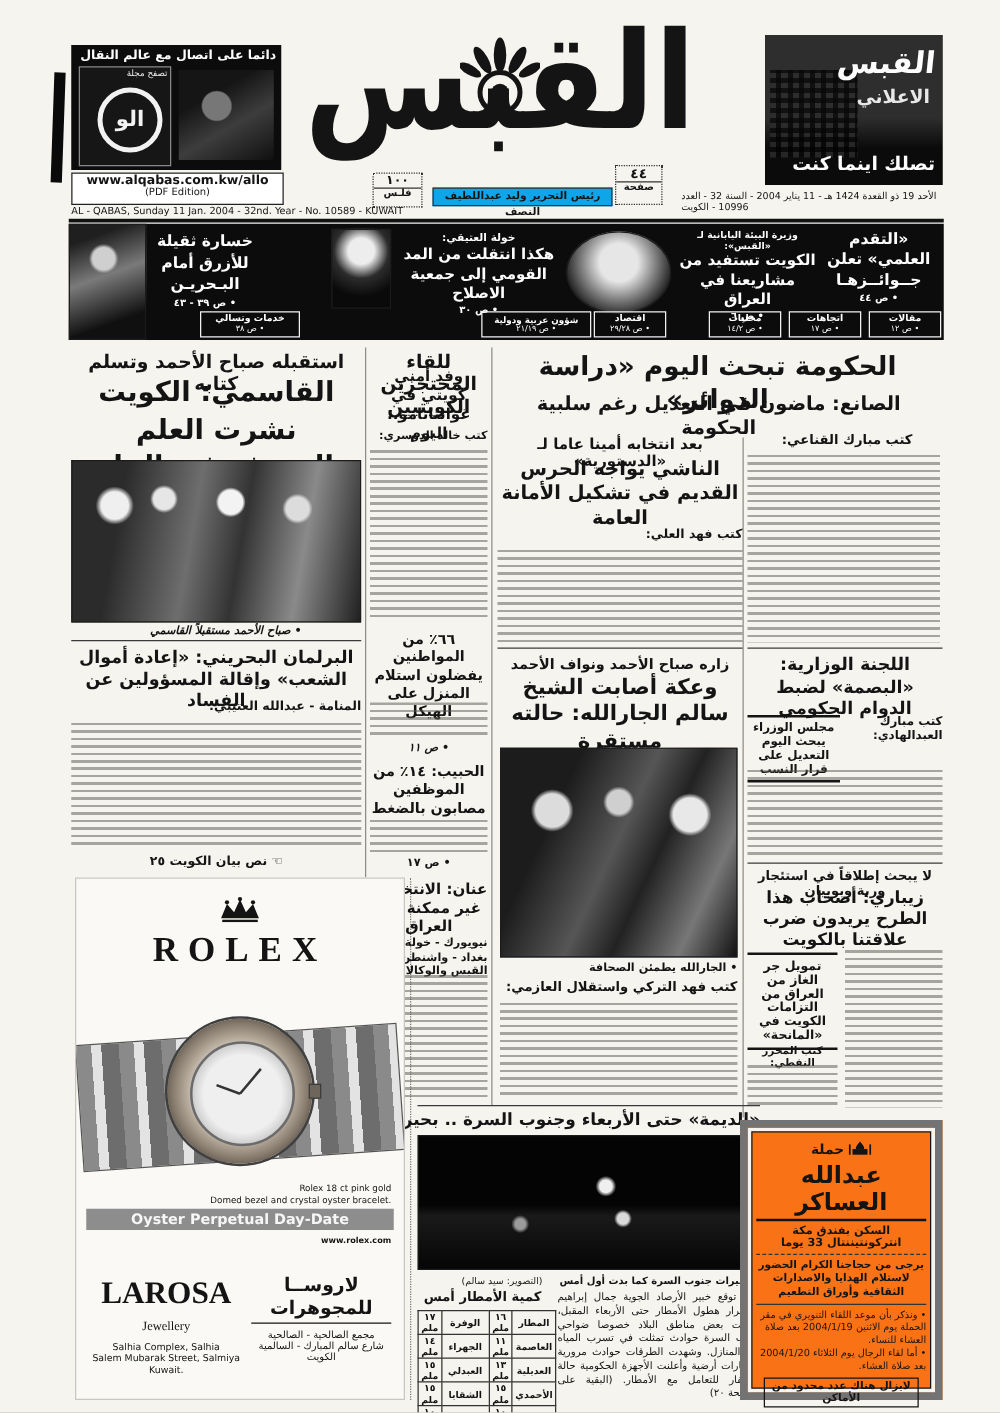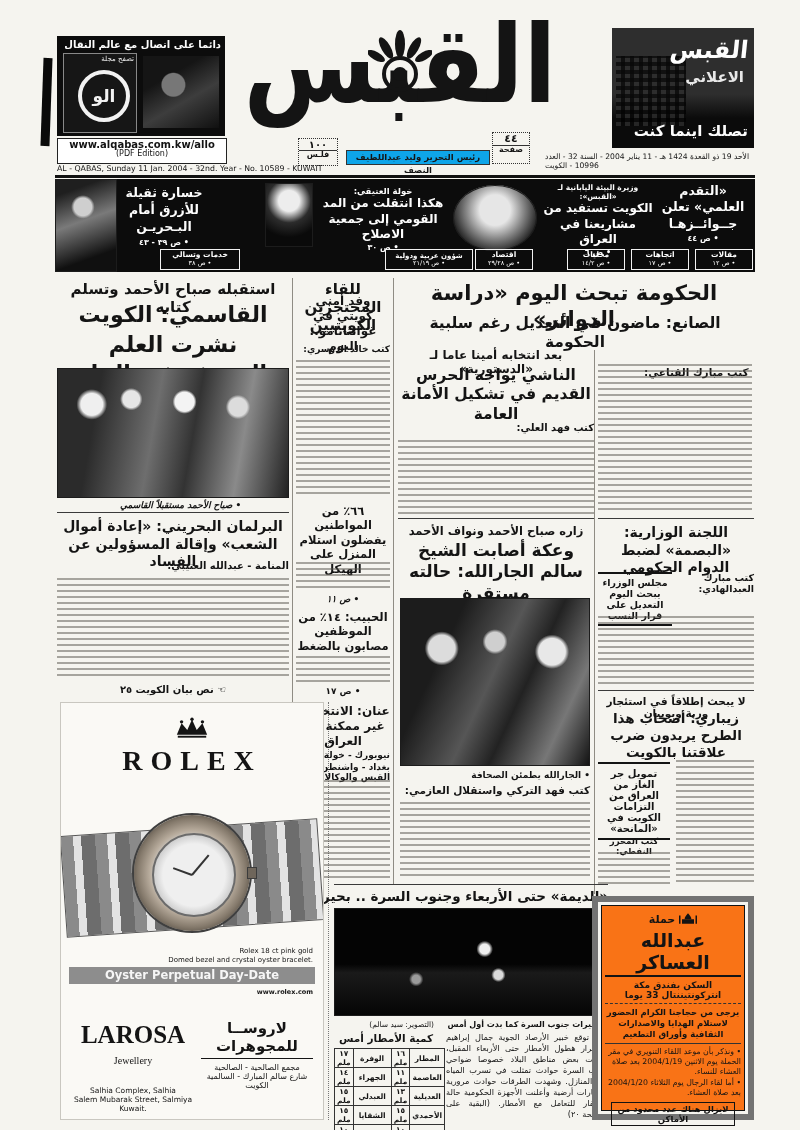--- a/index.html
+++ b/index.html
@@ -143,21 +143,21 @@
     </div>
   </div>
 
   <div class="abs vline" style="left:292px;top:278px;height:424px;"></div>
   <div class="abs vline" style="left:393px;top:278px;height:606px;"></div>
   <div class="abs vline" style="left:594px;top:350px;height:544px;"></div>
   <div class="abs vdot" style="left:328px;top:702px;height:418px;"></div>
 
   <h1 class="abs headline c" style="left:395px;top:280px;width:358px;font-size:21px;">الحكومة تبحث اليوم «دراسة الدوائر»</h1>
   <h2 class="abs headline c" style="left:412px;top:314px;width:326px;font-size:15.5px;">الصانع: ماضون في التعديل رغم سلبية الحكومة</h2>
-  <div class="abs byline" style="left:644px;top:346px;width:120px;text-align:left;margin-top:20px;">كتب مبارك القناعي:</div>
+  <div class="abs byline" style="left:610px;top:346px;width:120px;text-align:right;">كتب مبارك القناعي:</div>
   <div class="abs ph" style="left:598px;top:364px;width:154px;height:150px;"></div>
 
   <div class="abs kicker c" style="left:398px;top:348px;width:196px;font-size:12px;">بعد انتخابه أمينا عاما لـ «الدستورية»</div>
   <h3 class="abs headline c" style="left:398px;top:366px;width:196px;font-size:15.5px;">الناشي يواجه الحرس القديم في تشكيل الأمانة العامة</h3>
   <div class="abs byline" style="left:398px;top:422px;width:196px;text-align:right;font-size:10px;">كتب فهد العلي:</div>
   <div class="abs ph" style="left:398px;top:440px;width:196px;height:74px;"></div>
 
   <div class="abs kicker c" style="left:57px;top:280px;width:232px;font-size:15px;">استقبله صباح الأحمد وتسلم كتابه</div>
   <h2 class="abs headline c" style="left:57px;top:300px;width:232px;font-size:22px;line-height:1.35;">القاسمي: الكويت نشرت العلم والمعرفة في الخليج</h2>
   <div class="abs photo" style="left:57px;top:368px;width:232px;height:130px;
@@ -312,21 +312,21 @@
     <div class="abs" style="right:10px;top:244px;text-align:right;line-height:1.3;">
       <div style="font-size:7px;">Rolex 18 ct pink gold</div>
       <div style="font-size:7px;">Domed bezel and crystal oyster bracelet.</div>
     </div>
     <div class="abs c b" style="left:8px;top:264px;width:246px;height:17px;background:#8d8d8d;color:#f6f6f6;font-size:11.5px;line-height:17px;">Oyster Perpetual Day-Date</div>
     <div class="abs b" style="right:10px;top:285px;font-size:6.5px;">www.rolex.com</div>
 
     <div class="abs" style="left:12px;top:318px;width:120px;text-align:center;">
       <span class="serif b" style="font-size:25px;">LAROSA</span>
       <span class="serif" style="font-size:10px;">Jewellery</span>
-      <div style="font-size:7.5px;margin-top:18px;">Salhia Complex, Salhia</div>
+      <div style="font-size:7.5px;margin-top:5px;">Salhia Complex, Salhia</div>
       <div style="font-size:7.5px;">Salem Mubarak Street, Salmiya</div>
       <div style="font-size:7.5px;">Kuwait.</div>
     </div>
     <div class="abs" dir="rtl" style="left:140px;top:316px;width:112px;text-align:center;">
       <div class="b" style="font-size:15px;border-bottom:1px solid #141414;padding-bottom:3px;">لاروســا للمجوهرات</div>
       <div style="font-size:8px;margin-top:4px;">مجمع الصالحية - الصالحية</div>
       <div style="font-size:8px;">شارع سالم المبارك - السالمية</div>
       <div style="font-size:8px;">الكويت</div>
     </div>
   </div>

